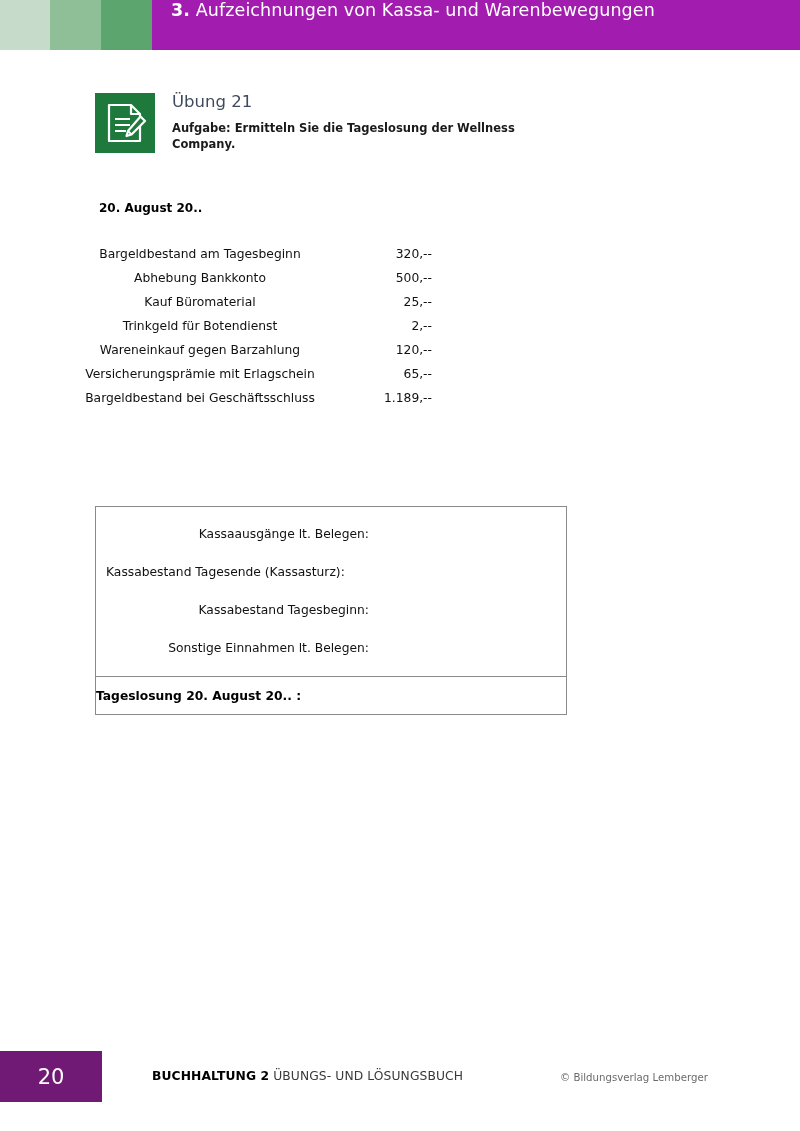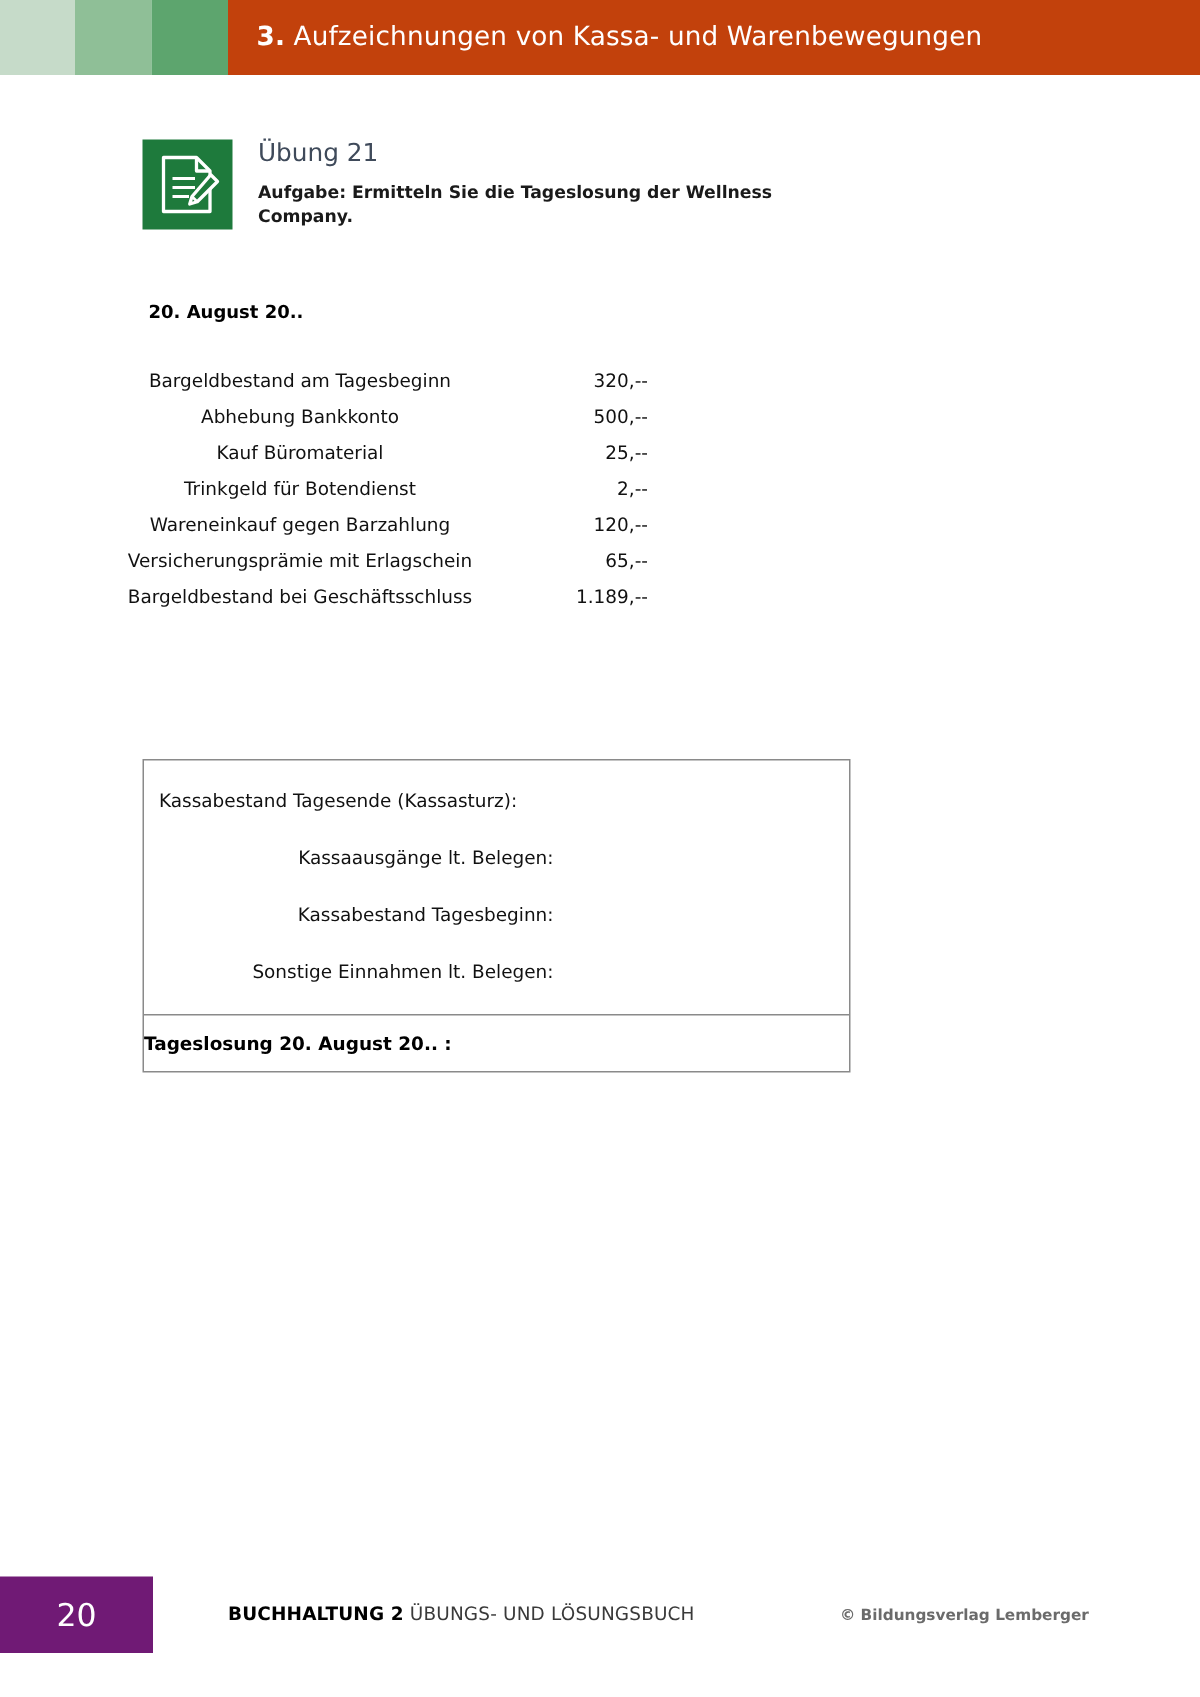--- a/index.html
+++ b/index.html
@@ -28,23 +28,22 @@
   }
   .hdr-band {
     height: 100%;
     flex: 0 0 auto;
   }
   .hdr-band-1 { width: 50px;  background: #c6dbc9; }
   .hdr-band-2 { width: 51px;  background: #8fbf97; }
   .hdr-band-3 { width: 51px;  background: #5da56e; }
   .hdr-band-4 {
     flex: 1 1 auto;
-    background: #c2410c;
-    display: flex;
-    align-items: center;
+    background: #a21caf;
+    display: flex;
   }
   .hdr-title {
     color: #ffffff;
     font-size: 17.5px;
     font-weight: 400;
     letter-spacing: 0.1px;
     padding-left: 19px;
     white-space: nowrap;
   }
   .hdr-title .num {
@@ -204,21 +203,20 @@
     color: #000000;
     margin-left: 21px;
   }
   .footer-copy {
     position: absolute;
     left: 560px;
     top: 1072px;
     font-size: 10.2px;
     color: #6b6b6b;
     white-space: nowrap;
-    font-weight: bold;
   }
 </style>
 </head>
 <body>
 
 <div class="header">
   <div class="hdr-band hdr-band-1"></div>
   <div class="hdr-band hdr-band-2"></div>
   <div class="hdr-band hdr-band-3"></div>
   <div class="hdr-band hdr-band-4">
@@ -274,25 +272,25 @@
       </tr>
       <tr>
         <td class="lbl">Bargeldbestand bei Geschäftsschluss</td>
         <td class="val">1.189,--</td>
       </tr>
     </tbody>
 </table>
 
 <div class="solution-box">
   <div class="sol-rows">
+      <div class="sol-row">
+        <span class="sol-text">Kassaausgänge lt. Belegen:</span>
+      </div>
       <div class="sol-row first">
         <span class="sol-text">Kassabestand Tagesende (Kassasturz):</span>
-      </div>
-      <div class="sol-row">
-        <span class="sol-text">Kassaausgänge lt. Belegen:</span>
       </div>
       <div class="sol-row">
         <span class="sol-text">Kassabestand Tagesbeginn:</span>
       </div>
       <div class="sol-row">
         <span class="sol-text">Sonstige Einnahmen lt. Belegen:</span>
       </div>
     </div>
   <div class="sol-divider"></div>
   <div class="sol-total">

